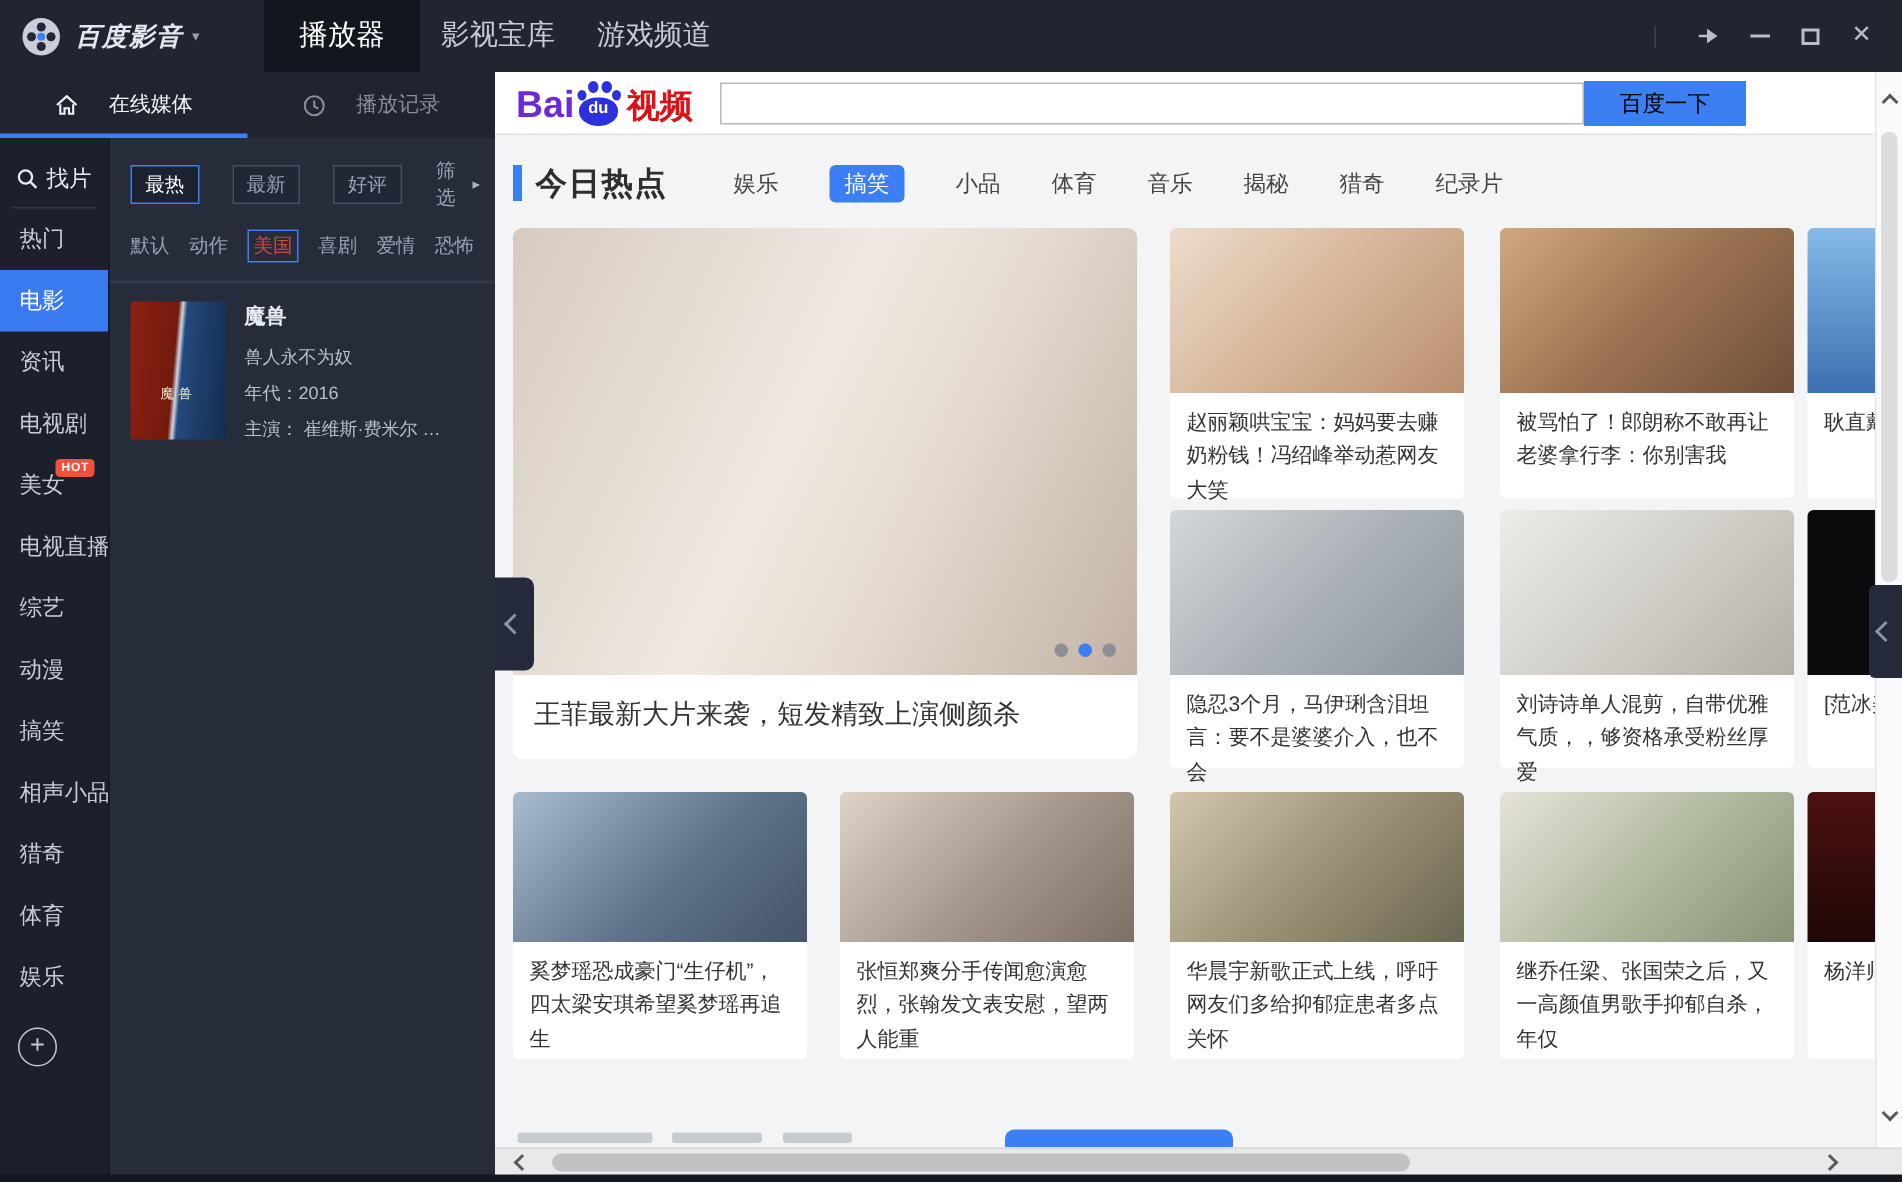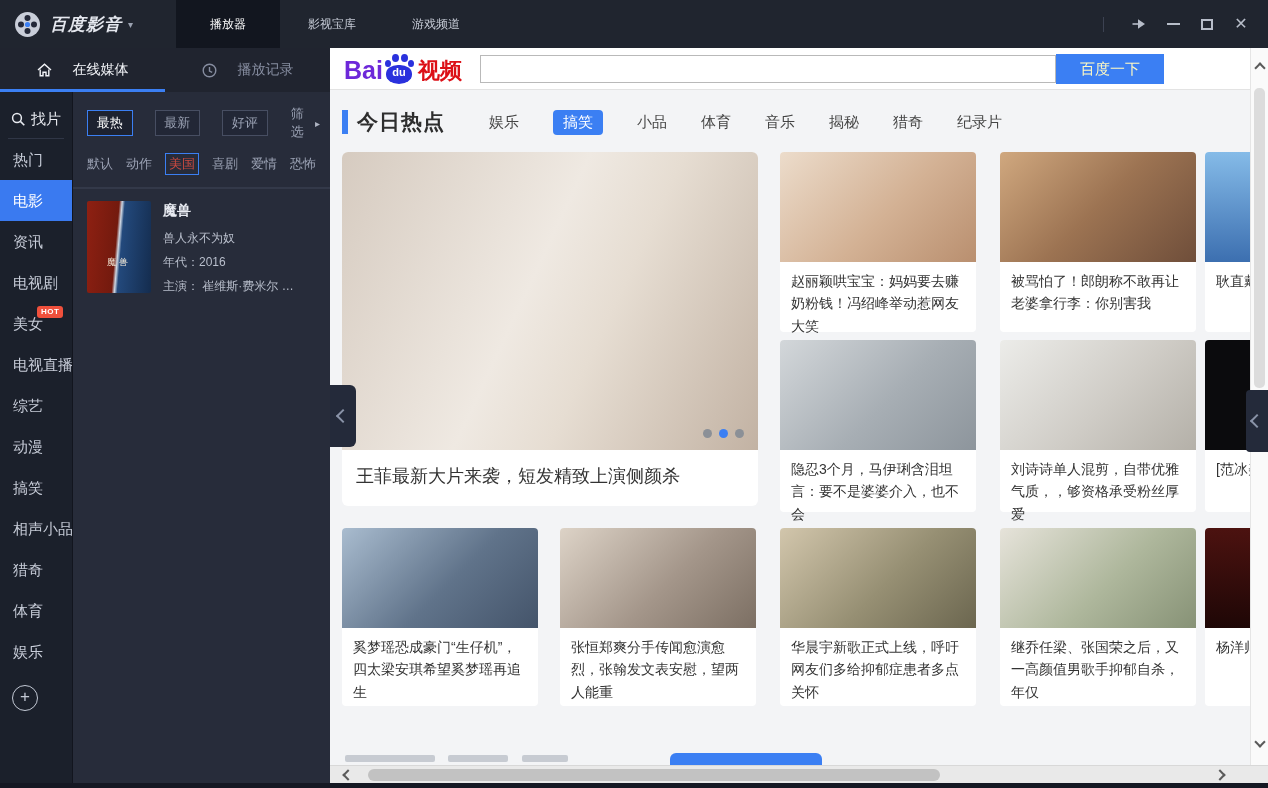--- a/index.html
+++ b/index.html
@@ -5,21 +5,21 @@
   * { margin:0; padding:0; box-sizing:border-box; }
   html,body { width:1268px; height:788px; overflow:hidden; }
   body { font-family:"Liberation Sans","DejaVu Sans",sans-serif; background:#20252f; position:relative; }
 
   
   #titlebar { position:absolute; left:0; top:0; width:1268px; height:48px; background:#20252f; display:flex; align-items:center; z-index:40; }
   .app-logo { margin-left:14px; width:27px; height:27px; flex:0 0 auto; }
   .app-name { margin-left:9px; color:#e4e7ee; font-size:17px; font-weight:bold; font-style:italic; letter-spacing:1px; cursor:pointer; display:flex; align-items:center; }
   .app-caret { font-style:normal; color:#9aa1b0; font-size:10px; margin-left:6px; }
   .tb-tabs { display:flex; margin-left:42px; height:48px; }
-  .tb-tab { width:104px; text-align:center; line-height:48px; color:#c6cbd6; font-size:12px; cursor:pointer; }
+  .tb-tab { width:104px; text-align:center; line-height:48px; color:#c6cbd6; font-size:19px; cursor:pointer; }
   .tb-tab.active { background:#12161f; color:#fff; }
   .tb-spacer { flex:1; }
   .tb-sep { width:1px; height:15px; background:#3c4252; margin-right:18px; }
   .winbtn { width:34px; height:48px; display:flex; align-items:center; justify-content:center; color:#b7bdc9; cursor:pointer; }
   .winbtn svg { display:block; }
   .icon-min { width:13px; height:2px; background:#b7bdc9; }
   .icon-max { width:12px; height:11px; border:2px solid #b7bdc9; }
   .icon-close { font-size:16px; line-height:16px; color:#b7bdc9; }
   #btn-close { margin-right:10px; }
 
@@ -72,21 +72,21 @@
   .paw { position:relative; width:31px; height:31px; margin:0 1px; }
   .paw i { position:absolute; background:#2a31dd; border-radius:50%; }
   .paw .t1 { width:6px; height:7px; left:1px; top:6px; }
   .paw .t2 { width:7px; height:8px; left:8px; top:0; }
   .paw .t3 { width:7px; height:8px; left:17px; top:0; }
   .paw .t4 { width:6px; height:7px; left:24px; top:6px; }
   .paw .pad { width:26px; height:19px; left:2px; top:11px; border-radius:46% 46% 50% 50%; }
   .paw b { position:absolute; left:2px; top:12px; width:26px; text-align:center; color:#fff; font-size:11px; font-style:normal; z-index:2; }
   .logo-suffix { color:#dc1017; font-size:22px; font-weight:bold; line-height:29px; margin-left:2px; }
   #search-input { position:absolute; left:150px; top:7px; width:576px; height:28px; border:1px solid #b9b9b9; background:#fff; outline:none; padding:0 8px; font-size:14px; }
-  #search-btn { position:absolute; left:726px; top:6px; width:108px; height:30px; background:#3b7ff3; color:#fef9c3; font-size:15px; border:none; cursor:pointer; }
+  #search-btn { position:absolute; left:726px; top:6px; width:108px; height:30px; background:#3b7ff3; color:#000000; font-size:15px; border:none; cursor:pointer; }
 
   #hotbar { position:absolute; left:12px; top:56px; width:900px; height:36px; display:flex; align-items:center; }
   .hot-mark { width:6px; height:24px; background:#3b7ff3; }
   .hot-title { font-size:21px; font-weight:bold; color:#2e2e2e; margin-left:9px; letter-spacing:1px; }
   .hot-tabs { display:flex; align-items:center; margin-left:44px; gap:34px; }
   .hot-tab { font-size:15px; color:#454545; cursor:pointer; }
   .hot-tab.active { background:#3b7ff3; color:#fff; border-radius:4px; padding:3px 10px; }
 
   #grid { position:absolute; left:0; top:0; width:920px; height:717px; overflow:hidden; }
   .card { position:absolute; width:196px; background:#fff; border-radius:4px; cursor:pointer; }

